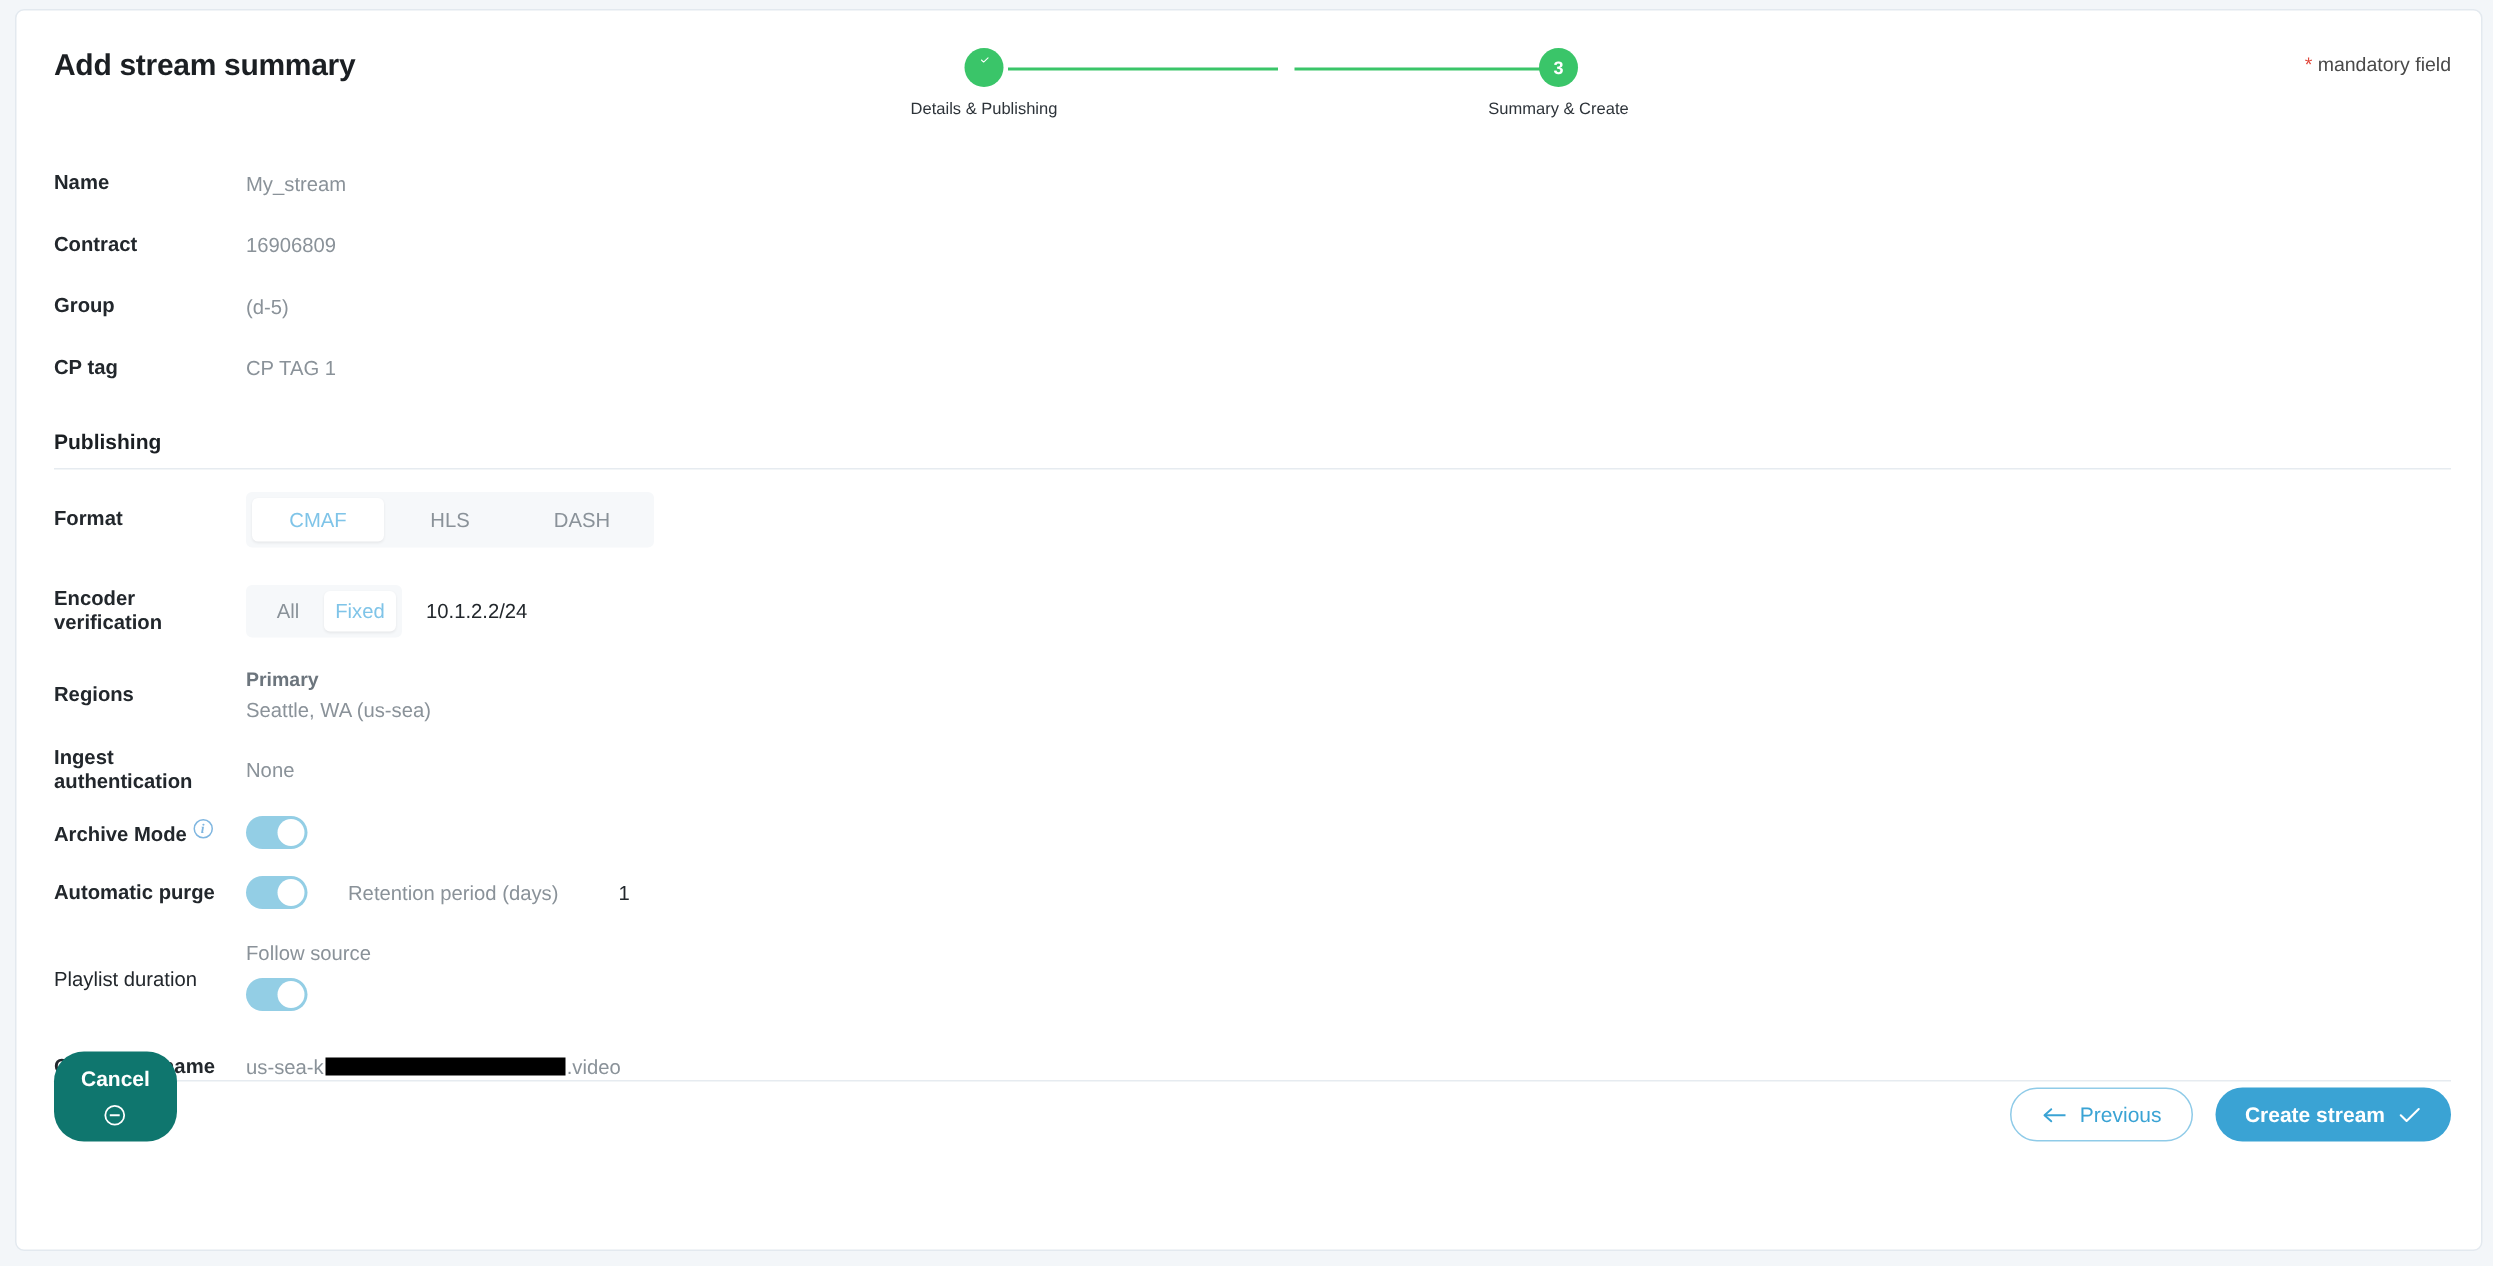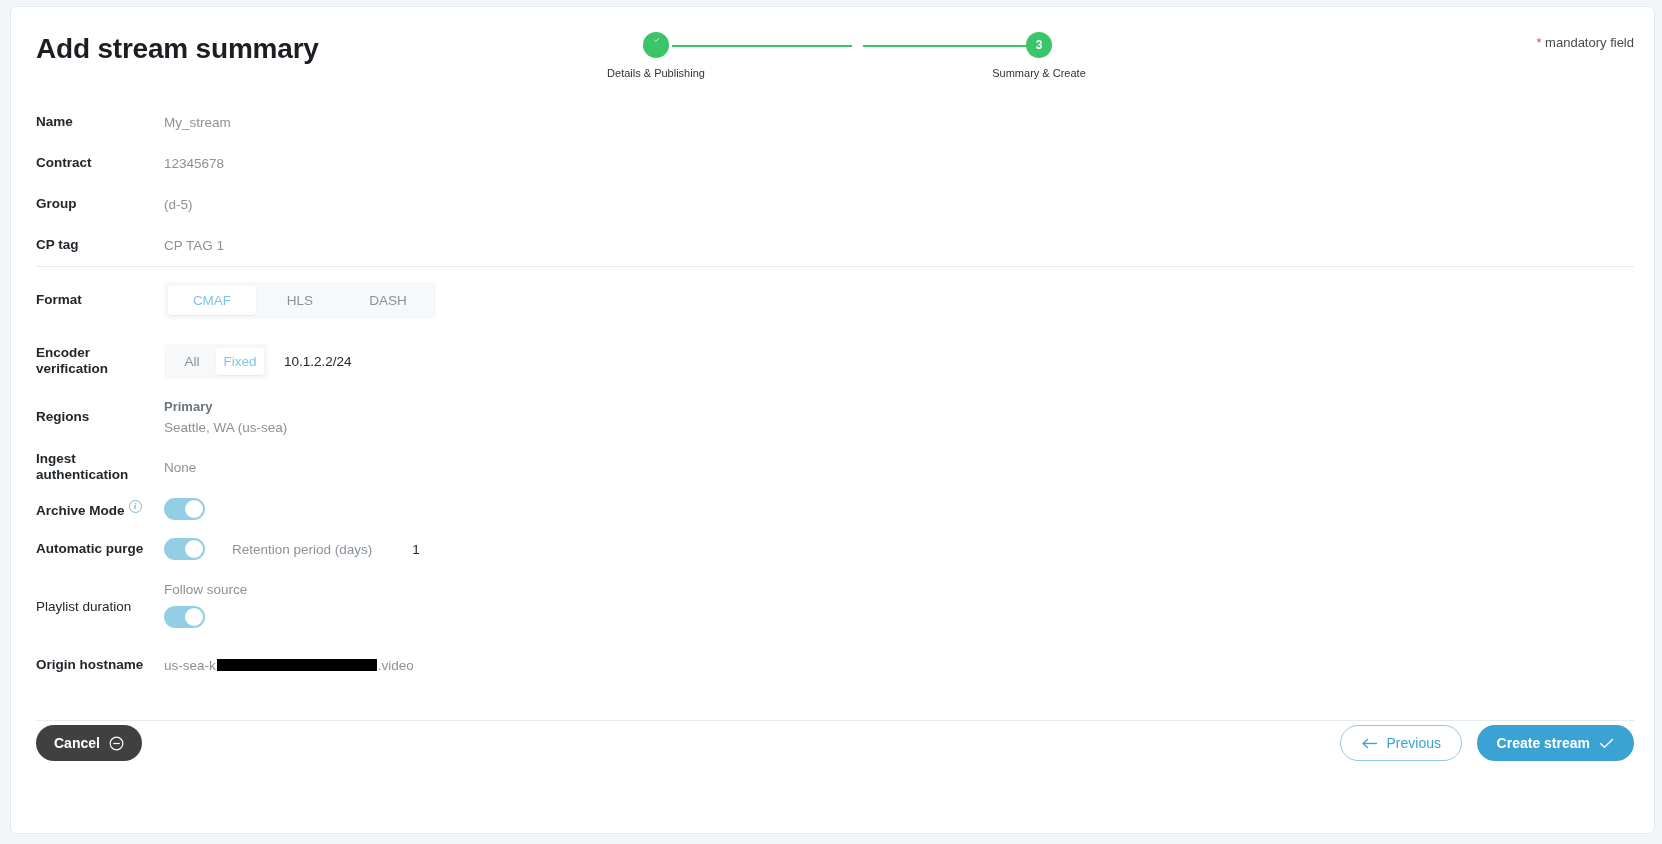--- a/index.html
+++ b/index.html
@@ -15,21 +15,21 @@
     width: 1645px; height: 828px;
     background: #ffffff;
     border: 1px solid #e3e9ef;
     border-radius: 6px;
   }
 
   
   .page-title {
     position: absolute;
     left: 25px; top: 26px;
-    font-size: 28px;
+    font-size: 20px;
     font-weight: bold;
     color: #1b1f23;
     letter-spacing: -0.2px;
   }
   .mandatory {
     position: absolute;
     right: 20px; top: 28px;
     font-size: 13px;
     color: #4a4a4a;
   }
@@ -203,24 +203,25 @@
     display: inline-flex;
     align-items: center;
     gap: 9px;
     cursor: pointer;
     border: none;
     font-family: "Liberation Sans", sans-serif;
   }
   .btn-cancel {
     position: absolute;
     left: 25px; bottom: 72px;
-    background: #404040;
+    background: #0f766e;
     color: #fff;
     padding: 10px 18px;
     font-weight: bold;
+    flex-direction: column;
   }
   .btn-prev {
     position: absolute;
     right: 192px; bottom: 72px;
     background: #fff;
     color: #3aa3d4;
     border: 1px solid #8fcbe8;
     padding: 9px 20px;
   }
   .btn-create {
@@ -267,33 +268,34 @@
 
   <div class="rows">
 
     <div class="row">
       <div class="lbl">Name</div>
       <div class="val">My_stream</div>
     </div>
 
     <div class="row">
       <div class="lbl">Contract</div>
-      <div class="val">12345678</div>
+      <div class="val">16906809</div>
     </div>
 
     <div class="row">
       <div class="lbl">Group</div>
       <div class="val">(d-5)</div>
     </div>
 
     <div class="row">
       <div class="lbl">CP tag</div>
       <div class="val">CP TAG 1</div>
     </div>
 
+    <div class="sec-head">Publishing</div>
     <div class="divider"></div>
 
     <div class="row" style="min-height:66px;">
       <div class="lbl">Format</div>
       <div class="seg">
         <div class="seg-item sel">CMAF</div>
         <div class="seg-item">HLS</div>
         <div class="seg-item">DASH</div>
       </div>
     </div>

